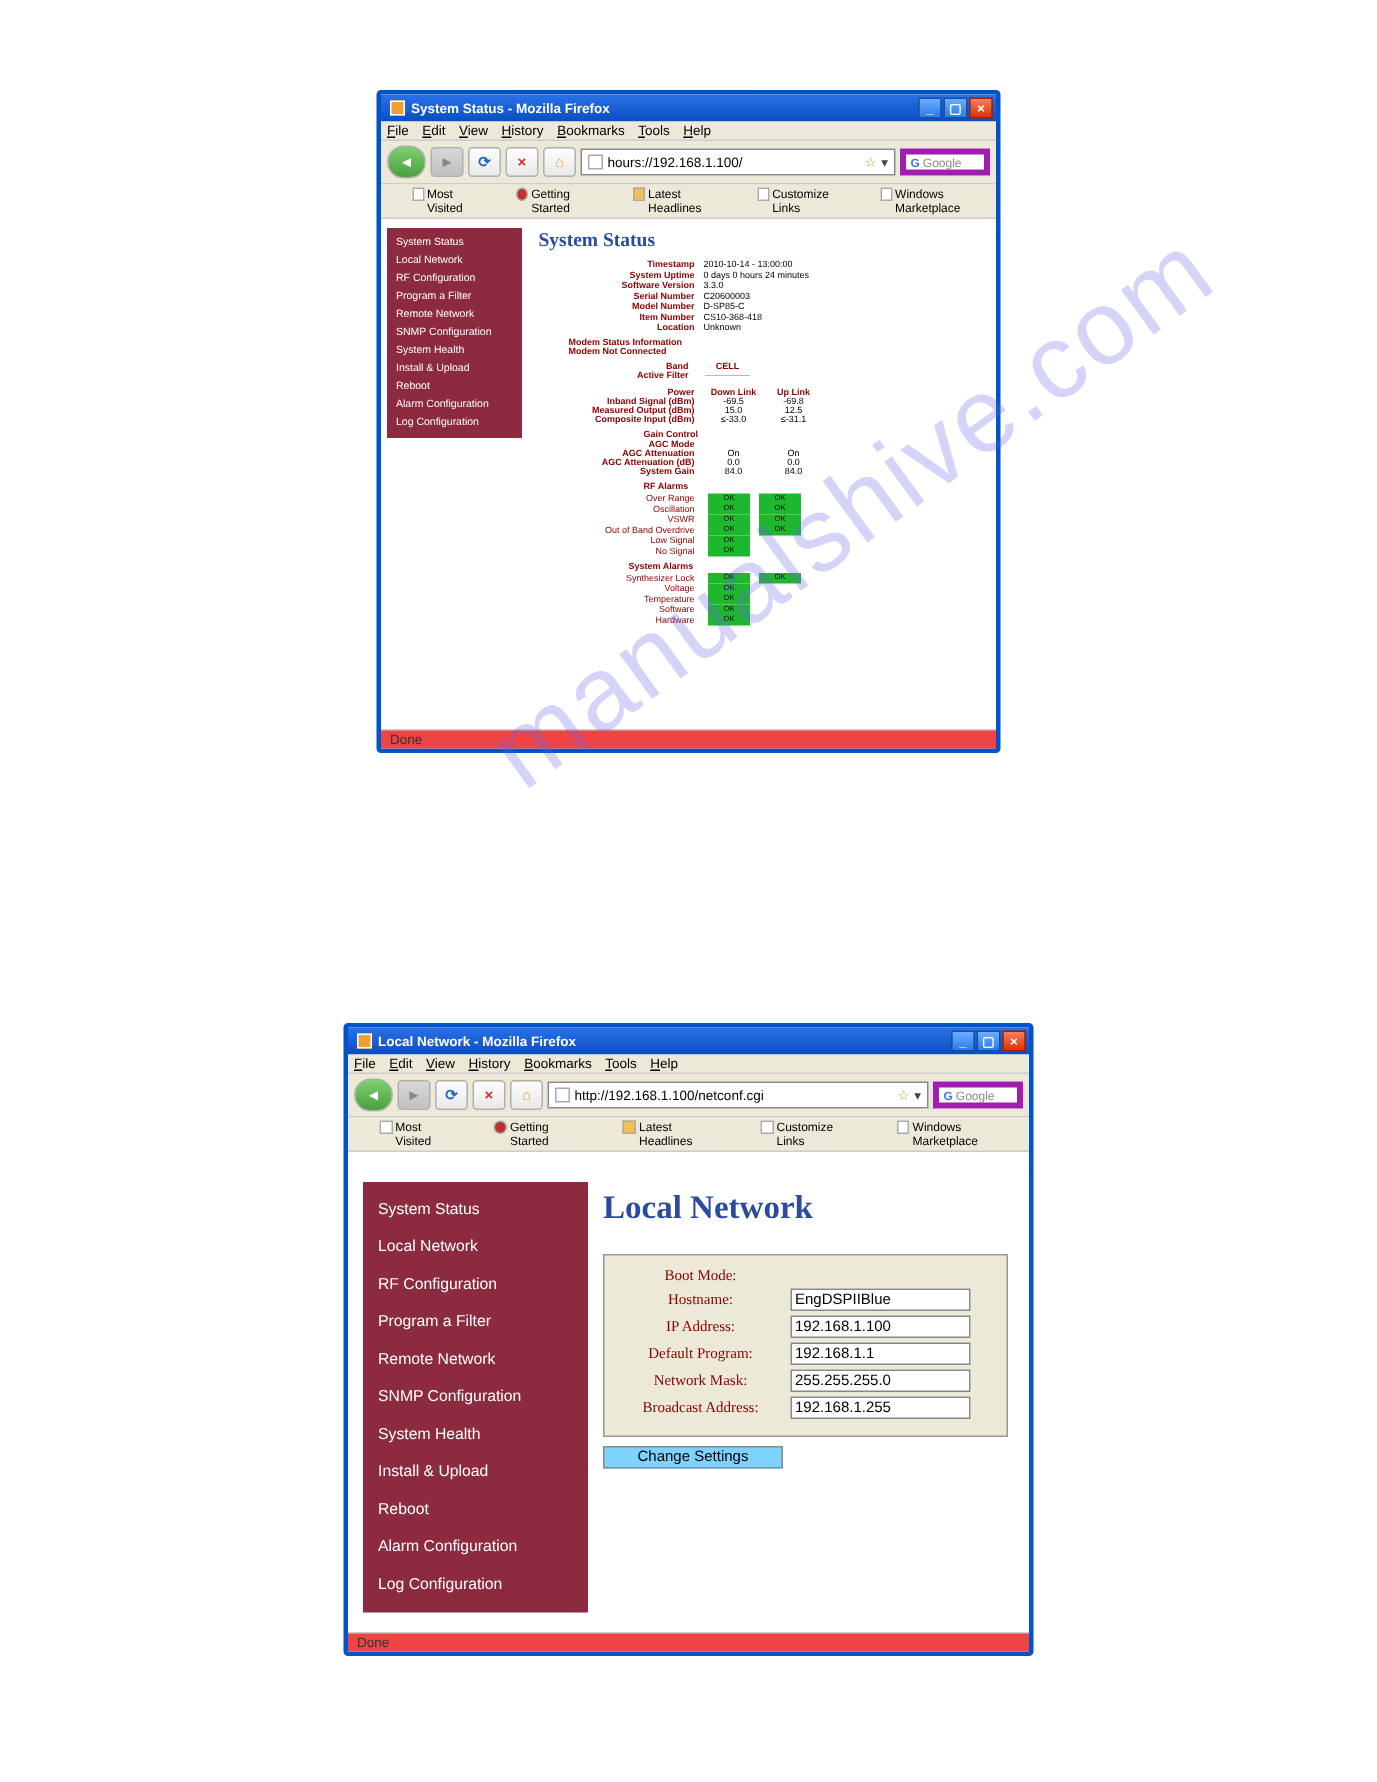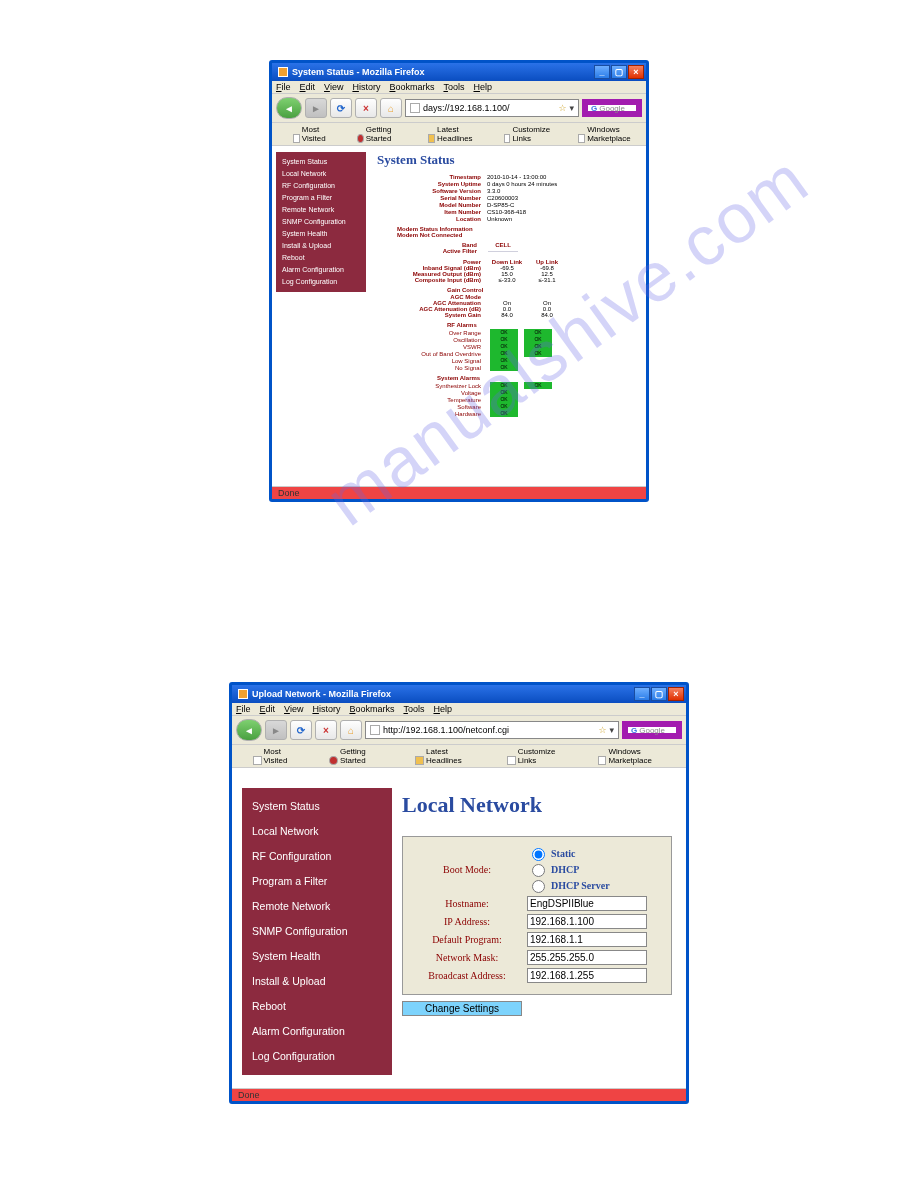--- a/index.html
+++ b/index.html
@@ -6,21 +6,21 @@
   body {
     margin: 0;
     background: #fff;
     font-family: Arial, sans-serif;
     font-size: 11px;
     width: 918px;
     position: relative;
   }
   .page { padding: 60px 0 80px 0; }
   .browser-window {
-    width: 380px;
+    width: 416px;
     margin: 0 auto 180px auto;
     border: 3px solid #0053c8;
     border-radius: 3px;
     background: #fff;
     position: relative;
   }
   .browser-window.large { width: 460px; margin-bottom: 40px; }
   .title-bar {
     background: linear-gradient(#2a72e8, #0a4dc0);
     height: 18px;
@@ -75,38 +75,38 @@
     padding: 0 4px;
     font-size: 9px;
     gap: 3px;
   }
   .url-bar .page-ico { width:10px; height:10px; background:#fff; border:1px solid #aaa; }
   .url-bar .star { margin-left:auto; color:#cca020; }
   .url-bar .dd { color:#444; }
   .search-bar {
     width: 60px;
     background: #fff;
-    border: 6px solid #a21caf;
+    border: 4px solid #a21caf;
     height: 18px;
     display: flex;
     align-items: center;
     padding: 0 3px;
     font-size: 8px;
     color: #888;
   }
   .search-bar::before { content:"G"; color:#3b78e7; font-weight:bold; margin-right:2px; }
   .bookmark-bar {
     background: #ece9d8;
     padding: 2px 4px;
     font-size: 8px;
     display: flex;
     gap: 8px;
     border-bottom: 1px solid #ccc;
   }
-  .bm-item { display:flex; align-items:flex-end; gap:2px;padding-left:17px; }
+  .bm-item { display:flex; align-items:flex-start; gap:2px;padding-left:17px; }
   .bm-ico { width:9px; height:9px; background:#fff; border:1px solid #aaa; display:inline-block; }
   .bm-ico.red { background:#c03030; border-radius:50%; }
   .bm-ico.folder { background:#f0c050; }
   .content-area {
     background: #fff;
     height: 340px;
     overflow: hidden;
     position: relative;
     border-radius: 13px;
   }
@@ -194,21 +194,21 @@
     <span class="mitem">Help</span>
   </div>
   <div class="nav-bar">
     <div class="nav-btn back">◄</div>
     <div class="nav-btn fwd">►</div>
     <div class="nav-btn reload">⟳</div>
     <div class="nav-btn stop">×</div>
     <div class="nav-btn home">⌂</div>
     <div class="url-bar">
       <span class="page-ico"></span>
-      <span>days://192.168.1.100/</span>
+      <span>hours://192.168.1.100/</span>
       <span class="star">☆</span>
       <span class="dd">▾</span>
     </div>
     <div class="search-bar">
           <span>Google</span>
         </div>
   </div>
   <div class="bookmark-bar">
     <span class="bm-item">
           <span class="bm-ico"></span>
@@ -399,21 +399,21 @@
             </div>
           </div>
     </div>
   </div>
   <div class="status-bar"><span>Done</span></div>
 </div>
 
 <div class="browser-window large">
   <div class="title-bar">
     <span class="page-ico" style="margin-right:4px;border:1px solid #fff;width:10px;height:10px;background:#f0a030;"></span>
-    <span class="title-text">Upload Network - Mozilla Firefox</span>
+    <span class="title-text">Local Network - Mozilla Firefox</span>
     <div class="win-btn">_</div>
     <div class="win-btn">▢</div>
     <div class="win-btn close">×</div>
   </div>
   <div class="menu-bar">
     <span class="mitem">File</span>
     <span class="mitem">Edit</span>
     <span class="mitem">View</span>
     <span class="mitem">History</span>
     <span class="mitem">Bookmarks</span>
@@ -472,34 +472,20 @@
       <div class="side-item">Reboot</div>
       <div class="side-item">Alarm Configuration</div>
       <div class="side-item">Log Configuration</div>
     </div>
 
     <div class="ln-content">
       <div class="ln-title">Local Network</div>
       <div class="ln-panel">
         <div class="ln-row">
           <div class="ln-lbl">Boot Mode:</div>
-          <div class="ln-val radio-col">
-            <label>
-                  <input type="radio" name="bm" checked="" style="">
-                  <span>Static</span>
-                </label>
-            <label>
-                  <input type="radio" name="bm" style="">
-                  <span>DHCP</span>
-                </label>
-            <label>
-                  <input type="radio" name="bm" style="">
-                  <span>DHCP Server</span>
-                </label>
-          </div>
         </div>
         <div id="ln-fields">
               <div class="ln-row">
                 <div class="ln-lbl">Hostname:</div>
                 <div class="ln-val"><input type="text" value="EngDSPIIBlue" style=""></div>
               </div>
               <div class="ln-row">
                 <div class="ln-lbl">IP Address:</div>
                 <div class="ln-val"><input type="text" value="192.168.1.100" style=""></div>
               </div>

